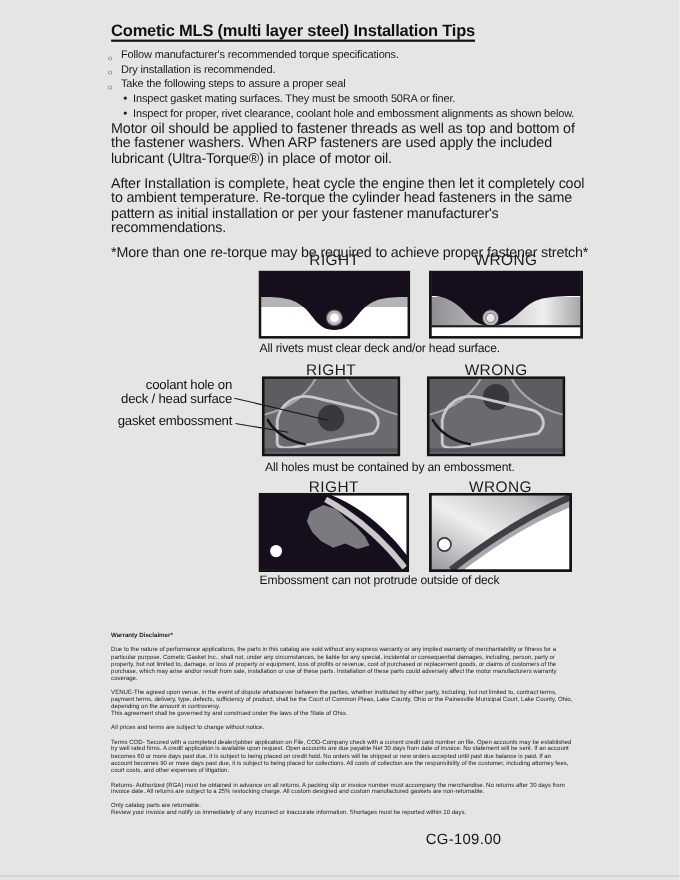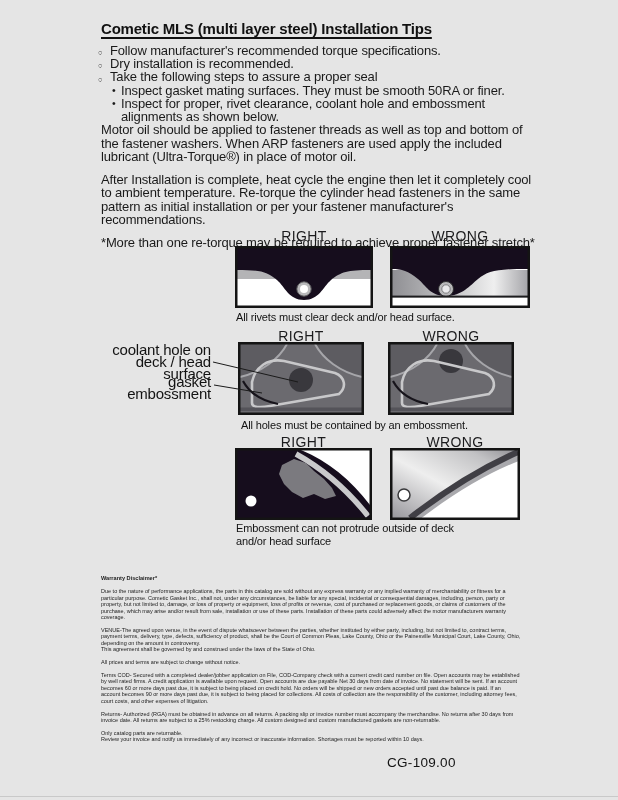--- a/index.html
+++ b/index.html
@@ -5,32 +5,32 @@
   html,body{margin:0;padding:0;background:#ffffff;}
   .page{
     position:relative;width:618px;height:800px;background:#e5e5e5;overflow:hidden;
     font-family:"Liberation Sans",sans-serif;color:#1a1a1a;
   }
   .page::after{content:"";position:absolute;left:0;right:0;bottom:3px;height:1px;background:#c9c9c9;}
   
   .intro{position:absolute;left:101px;top:20px;width:434px;}
   .title{font-size:15px;font-weight:bold;margin:0 0 7px 0;color:#111;
          text-decoration:underline;text-decoration-thickness:1.5px;text-underline-offset:3px;letter-spacing:-0.2px;}
-  .tips{font-size:13px;line-height:13.2px;letter-spacing:-0.15px;}
+  .tips{font-size:10px;line-height:13.2px;letter-spacing:-0.15px;}
   .b{position:relative;padding-left:9px;}
   .b::before{content:"\25CB";position:absolute;left:-3px;top:2.2px;font-size:7.5px;}
   .sb{position:relative;padding-left:20px;}
   .sb::before{content:"\2022";position:absolute;left:11px;top:0;font-size:10.6px;}
   .diesel-h{font-size:12.5px;font-weight:bold;margin:15px 0 6px 0;color:#111;letter-spacing:-0.2px;}
   .diesel p{margin:0 0 9.5px 0;font-size:13px;line-height:13.4px;letter-spacing:-0.15px;}
   
   .lbl{position:absolute;font-size:14px;color:#1b1b1d;text-align:center;letter-spacing:0.4px;}
   .dsvg{position:absolute;display:block;}
   .cap{position:absolute;font-size:11px;line-height:13px;color:#131313;letter-spacing:-0.15px;}
-  .side{position:absolute;left:95px;width:116px;text-align:right;font-size:15px;line-height:12px;color:#131313;letter-spacing:-0.2px;}
+  .side{position:absolute;left:95px;width:116px;text-align:right;font-size:12px;line-height:12px;color:#131313;letter-spacing:-0.2px;}
   .leader{position:absolute;left:210px;top:355px;}
   
   .legal{position:absolute;left:101px;top:575px;width:420px;font-size:5.5px;line-height:6.4px;color:#222;}
   .legal h3{font-size:5.6px;font-weight:bold;margin:0 0 7px 0;}
   .legal p{margin:0 0 6.5px 0;}
   .prelines{white-space:pre-line;}
   .pagenum{position:absolute;left:387px;top:755px;font-size:13.5px;color:#141414;letter-spacing:0.3px;}
 </style>
 </head>
 <body>
@@ -153,21 +153,20 @@
     <rect x="2" y="2" width="126" height="68" fill="#ffffff"></rect>
     <path d="M2,2 H128 V8 C90,22 52,44 20,70 H2 Z" fill="url(#bandg)"></path>
     <path d="M25,70 C60,43 97,21 128,9" fill="none" stroke="#a9a9ad" stroke-width="8"></path>
     <path d="M20,70 C56,42 94,19 128,4" fill="none" stroke="#403f45" stroke-width="6"></path>
     <circle cx="14" cy="47" r="6" fill="#ffffff" stroke="#39393b" stroke-width="1.5"></circle>
     <rect x="1.25" y="1.25" width="127.5" height="69.5" fill="none" stroke="#141414" stroke-width="2.5"></rect>
   </svg>
 
   <div class="cap" style="left:236px;top:522px;">
     <div>Embossment can not protrude outside of deck</div>
-    <div>and/or head surface</div>
   </div>
 
   <div class="legal">
     <h3>Warranty Disclaimer*</h3>
     <p>Due to the nature of performance applications, the parts in this catalog are sold without any express warranty or any implied warranty of merchantability or fitness for a particular purpose.  Cometic Gasket Inc., shall not, under any circumstances, be liable for any special, incidental or consequential damages, including, person, party or property, but not limited to, damage, or loss of property or equipment, loss of profits or revenue, cost of purchased or replacement goods, or claims of customers of the purchase, which may arise and/or result from sale, installation or use of these parts.  Installation of these parts could adversely affect the motor manufacturers warranty coverage.</p>
     <p class="prelines">VENUE-The agreed upon venue, in the event of dispute whatsoever between the parties, whether instituted by either party, including, but not limited to, contract terms, payment terms, delivery, type, defects, sufficiency of product, shall be the Court of Common Pleas, Lake County, Ohio or the Painesville Municipal Court, Lake County, Ohio, depending on the amount in controversy.
 This agreement shall be governed by and construed under the laws of the State of Ohio.</p>
     <p>All prices and terms are subject to change without notice.</p>
     <p>Terms COD- Secured with a completed dealer/jobber application on File, COD-Company check with a current credit card number on file.  Open accounts may be established by well rated firms.  A credit application is available upon request.  Open accounts are due payable Net 30 days from date of invoice.  No statement will be sent.  If an account becomes 60 or more days past due, it is subject to being placed on credit hold.  No orders will be shipped or new orders accepted until past due balance is paid.  If an account becomes 90 or more days past due, it is subject to being placed for collections.  All costs of collection are the responsibility of the customer, including attorney fees, court costs, and other expenses of litigation.</p>
     <p>Returns- Authorized (RGA) must be obtained in advance on all returns.  A packing slip or invoice number must accompany the merchandise.  No returns after 30 days from invoice date.  All returns are subject to a 25% restocking charge.  All custom designed and custom manufactured gaskets are non-returnable.</p>

